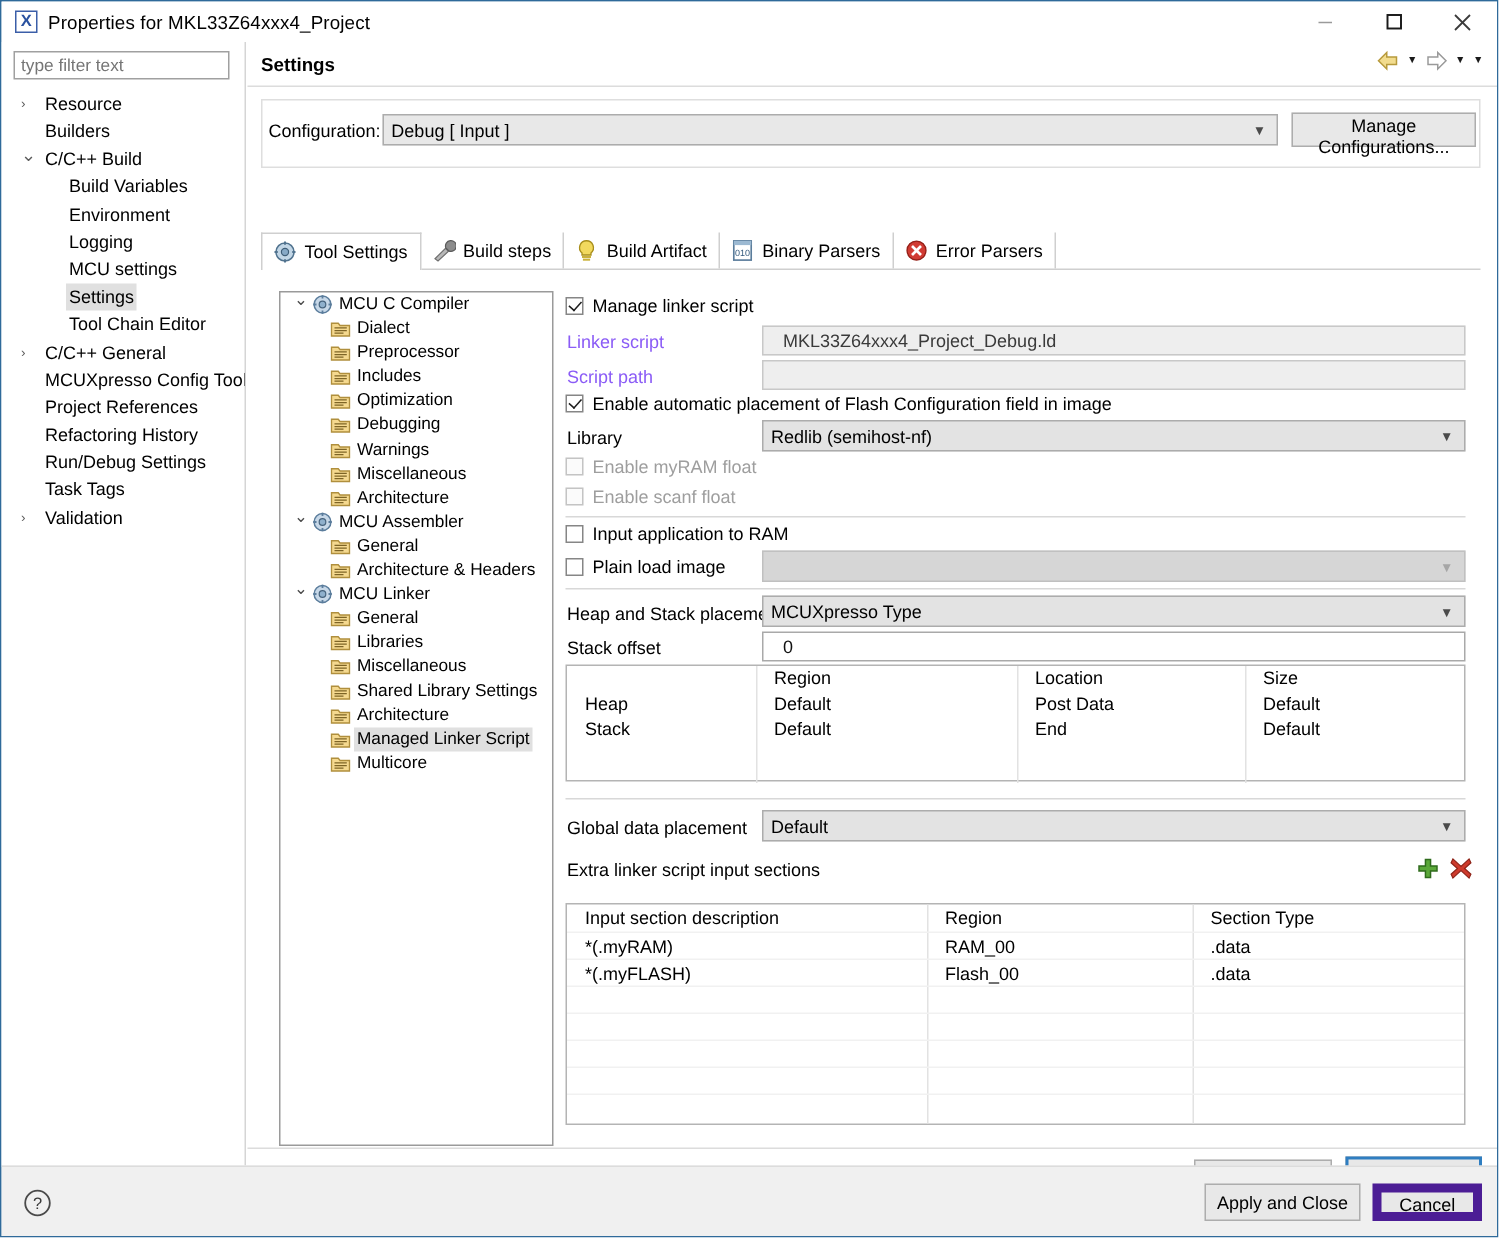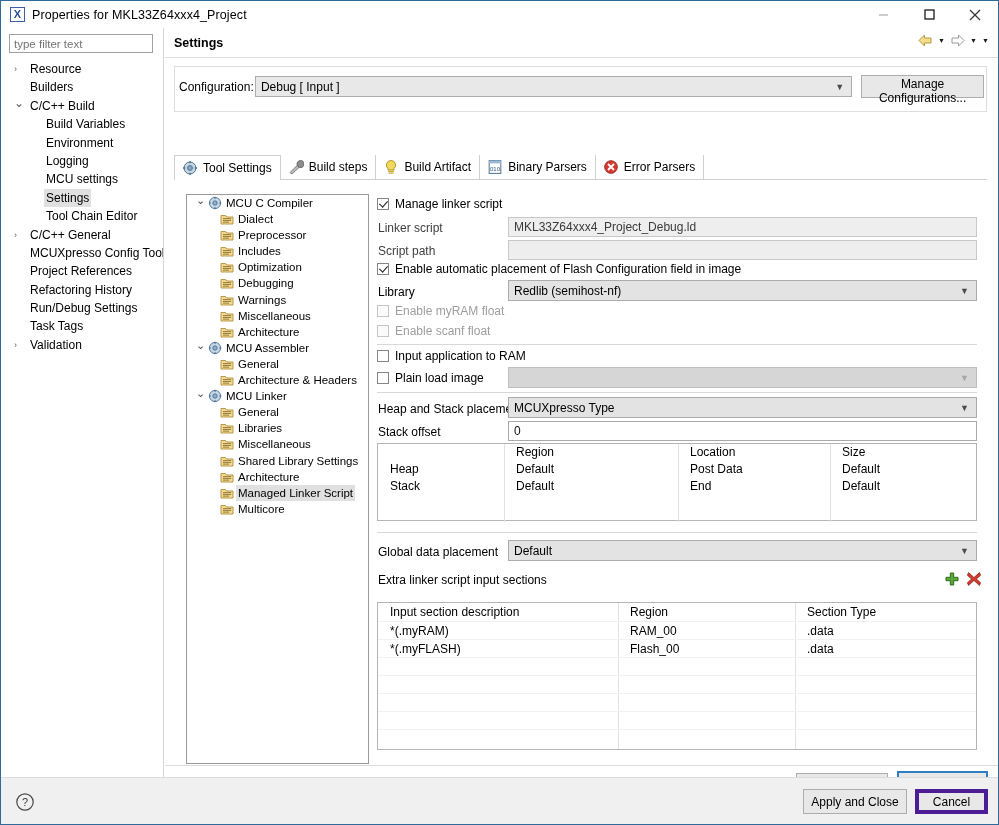--- a/index.html
+++ b/index.html
@@ -253,31 +253,31 @@
     position: absolute; left: 3px; top: 0px;
     width: 4px; height: 7px;
     border: solid #1d1d1d;
     border-width: 0 1.6px 1.6px 0;
     transform: rotate(42deg);
   }
   .chk-label { font-size: 12px; }
   .chk-label.dim { color: #9e9e9e; }
 
   .f-label { position: absolute; font-size: 12px; }
-  .f-label.dim { color: #404040; }
+  .f-label.dim { color: #8b5cf6; }
 
   .f-text {
     position: absolute;
     height: 20px;
     border: 1px solid #c8c8c8;
     background: #eeeeee;
     color: #3a3a3a;
     display: flex; align-items: center;
     font-size: 12px;
-    padding-left: 5px;
+    padding-left: 13px;
   }
   .f-text.editable {
     background: #ffffff;
     border: 1px solid #a9a9a9;
     color: #111;
   }
   .f-combo {
     position: absolute;
     height: 21px;
     border: 1px solid #acacac;
@@ -358,21 +358,21 @@
   #btn-apply-close {
     position: absolute; left: 802px; top: 11px;
     width: 104px; height: 25px;
     background: #e8e8e8; border: 1px solid #adadad;
     font-family: "Liberation Sans", sans-serif; font-size: 12px; color:#000;
     cursor: default;
   }
   #btn-cancel {
     position: absolute; left: 914px; top: 11px;
     width: 73px; height: 25px;
-    background: #e8e8e8; border: 4px solid #4c1d95;
+    background: #e8e8e8; border: 6px solid #4c1d95;
     font-family: "Liberation Sans", sans-serif; font-size: 12px; color:#000;
     cursor: default;
   }
 </style>
 </head>
 <body>
 
 <div id="window">
 
   <div id="titlebar">

